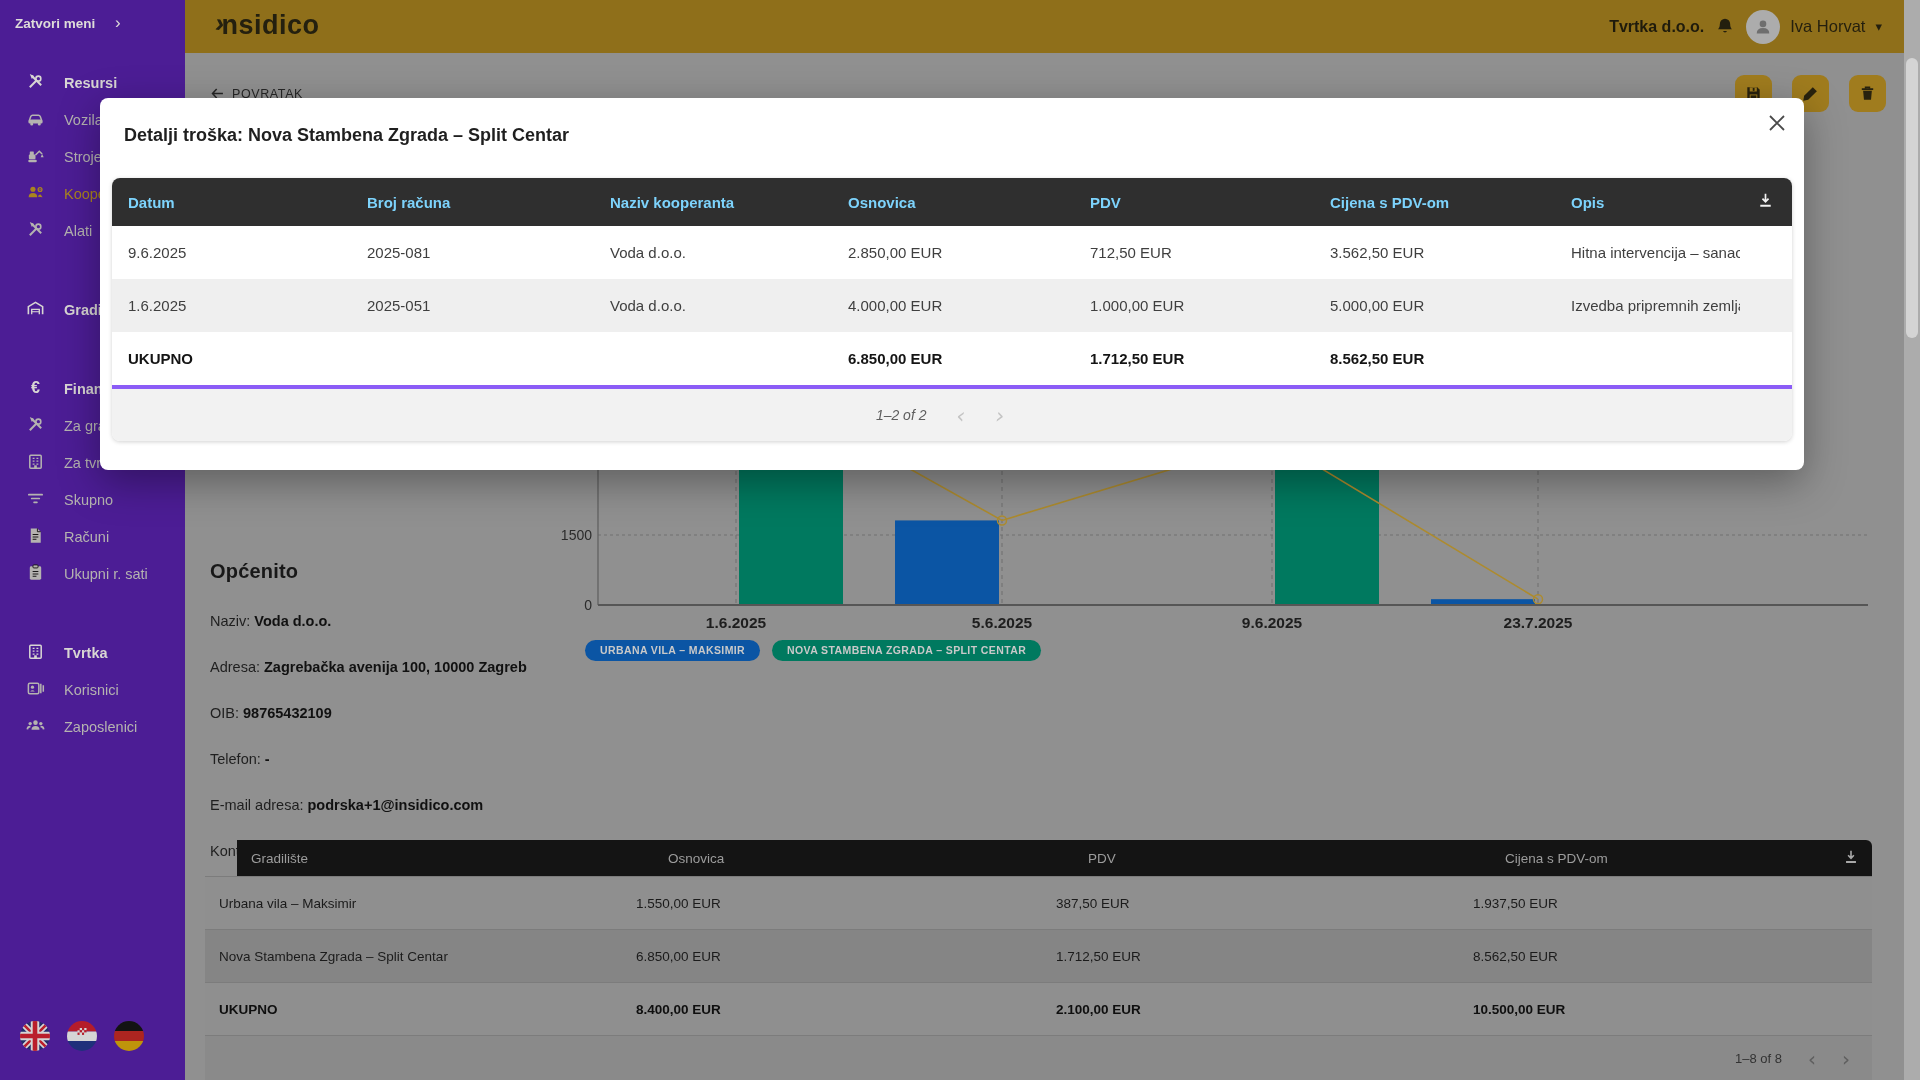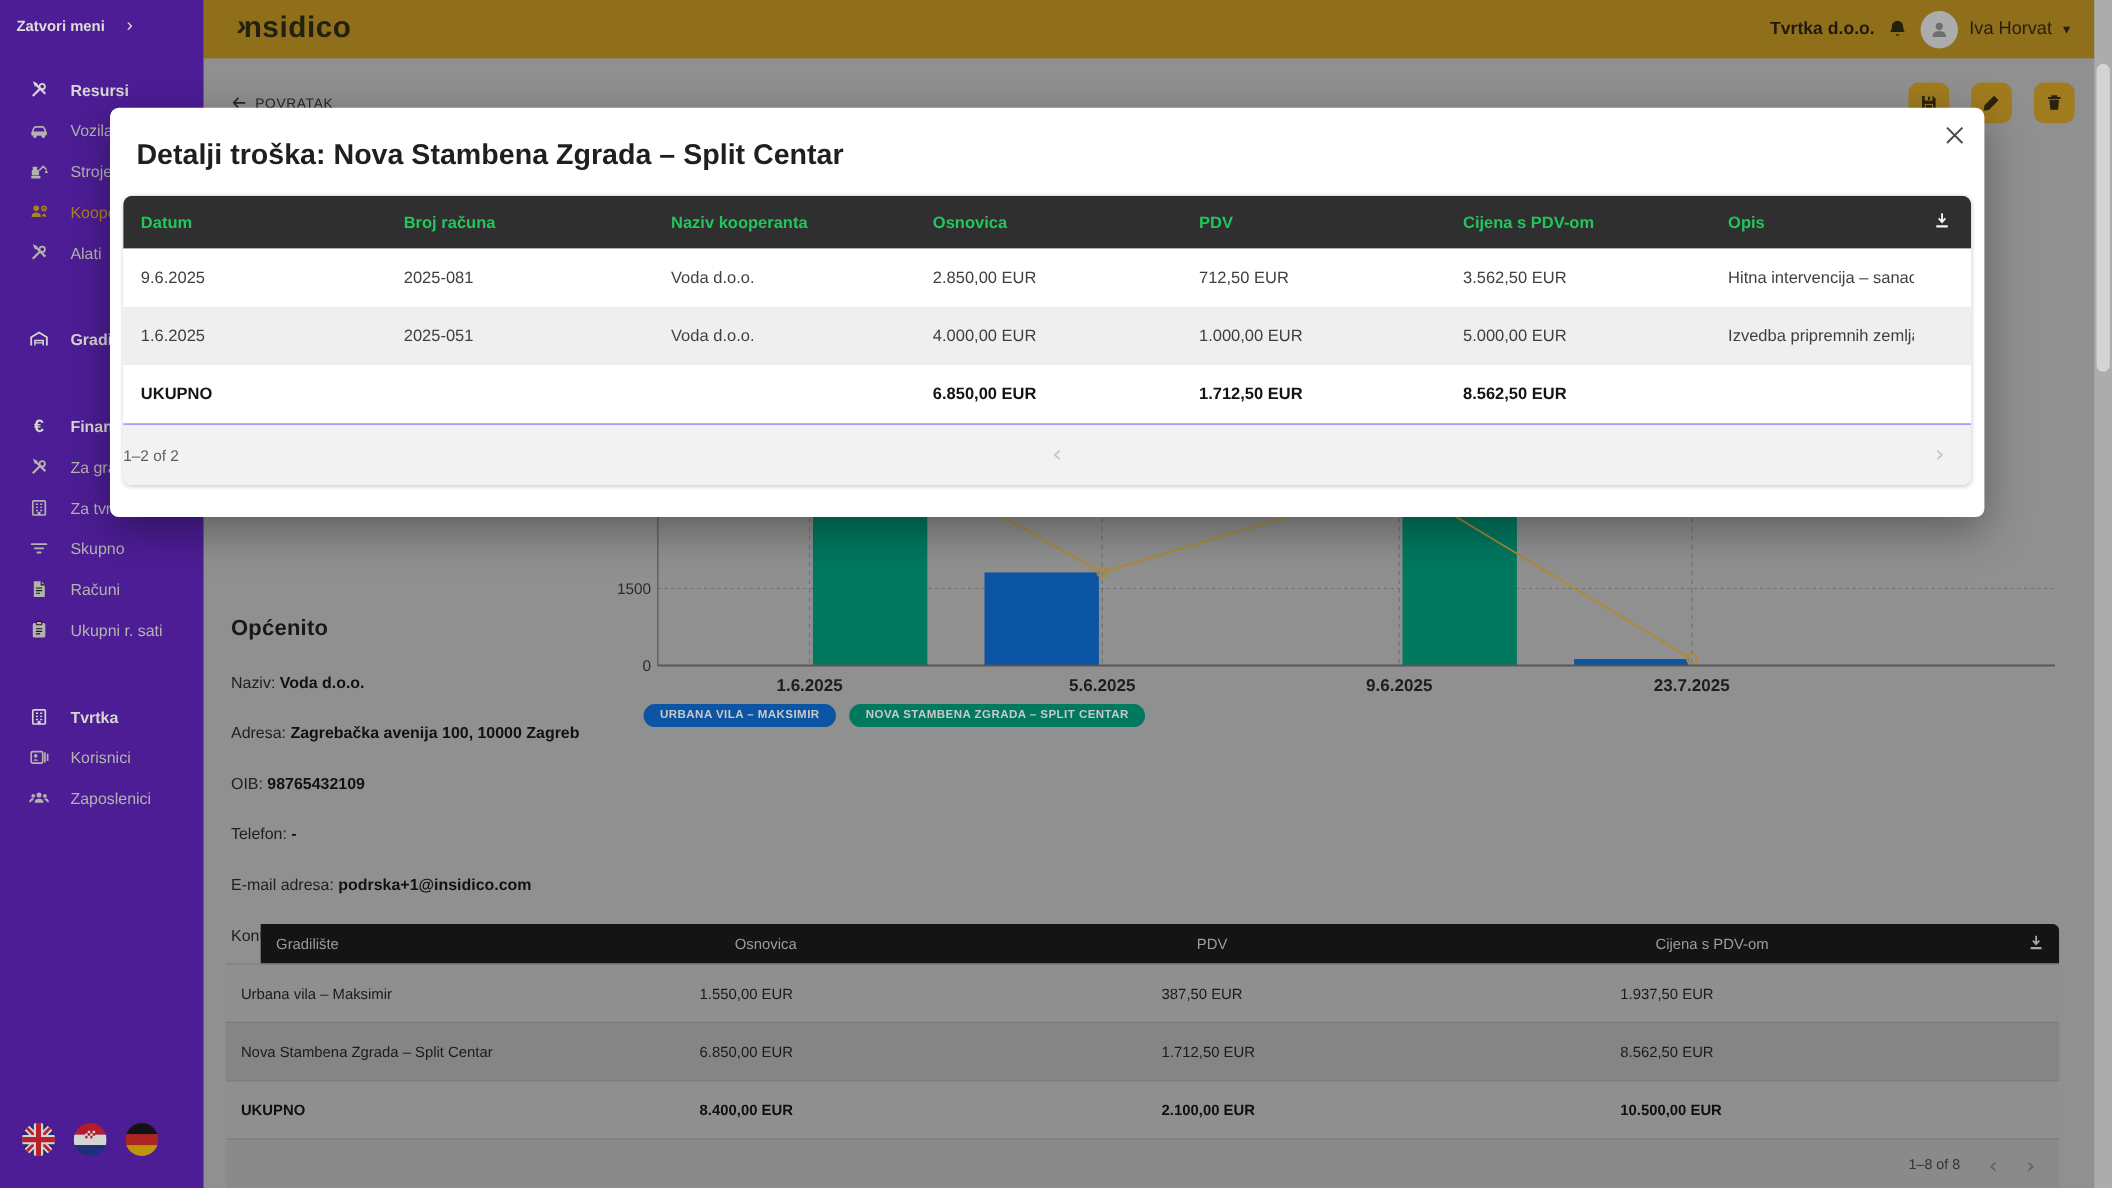--- a/index.html
+++ b/index.html
@@ -55,30 +55,30 @@
   #site-table .st-row.alt { background:#858585; }
   #site-table .st-row.total { font-weight:700; color:#0F0F0F; }
   .st-grid > div { padding-left:14px; }
   .dl-dim { color:#A8A8A8; width:18px; height:18px; cursor:pointer; }
   #site-footer { background:#8A8A8A; height:46px; border-top:1px solid #7C7C7C; display:flex; align-items:center; justify-content:flex-end; gap:26px; padding-right:22px; font-size:13px; color:#333; }
   #site-footer .pg-btn { font-size:20px; color:#5F5F5F; cursor:pointer; font-family:"DejaVu Sans",sans-serif; }
 
   
   #modal { position:absolute; left:100px; top:98px; width:1704px; height:372px; background:#FFFFFF; border-radius:8px; box-shadow:0 12px 40px rgba(0,0,0,.35); z-index:100; }
   #modal-close { position:absolute; right:16px; top:14px; width:22px; height:22px; color:#4A4A4A; cursor:pointer; background:none; border:none; }
-  #modal-title { position:absolute; left:24px; top:27px; font-size:26px; font-weight:700; color:#1F1F1F; }
+  #modal-title { position:absolute; left:24px; top:27px; font-size:18px; font-weight:700; color:#1F1F1F; }
   #modal-table { position:absolute; left:12px; top:80px; width:1680px; border-radius:8px; overflow:hidden; box-shadow:0 1px 4px rgba(0,0,0,.18); }
   .m-grid { display:grid; grid-template-columns:239px 243px 238px 242px 240px 241px 1fr 52px; align-items:center; }
-  .m-head { background:#2F2F2F; height:48px; color:#22c55e; font-size:15px; font-weight:600; }
+  .m-head { background:#2F2F2F; height:48px; color:#7dd3fc; font-size:15px; font-weight:600; }
   .m-row { background:#FFF; height:53px; font-size:15px; color:#3F3F3F; }
   .m-row.alt { background:#EFEFEF; }
   .m-row.total { font-weight:700; color:#141414; }
   .m-grid > div { padding-left:16px; white-space:nowrap; overflow:hidden; }
   .dl-light { color:#F2F2F2; width:19px; height:19px; cursor:pointer; }
-  #modal-footer { background:#F2F2F2; height:56px; border-top:1px solid #8b5cf6; display:flex; align-items:center; justify-content:space-between; gap:30px; padding-right:24px; font-size:14px; color:#5E5E5E; }
+  #modal-footer { background:#F2F2F2; height:56px; border-top:4px solid #8b5cf6; display:flex; align-items:center; justify-content:center; gap:30px; padding-right:24px; font-size:14px; color:#5E5E5E;font-style:italic; }
   #modal-footer .pg-btn { font-size:22px; color:#C4C4C4; cursor:default; font-family:"DejaVu Sans",sans-serif; }
 </style>
 </head>
 <body>
 
 <nav id="sidebar">
   <div class="close-row">
     <span>Zatvori meni</span>
     <span class="chev">›</span>
   </div>

